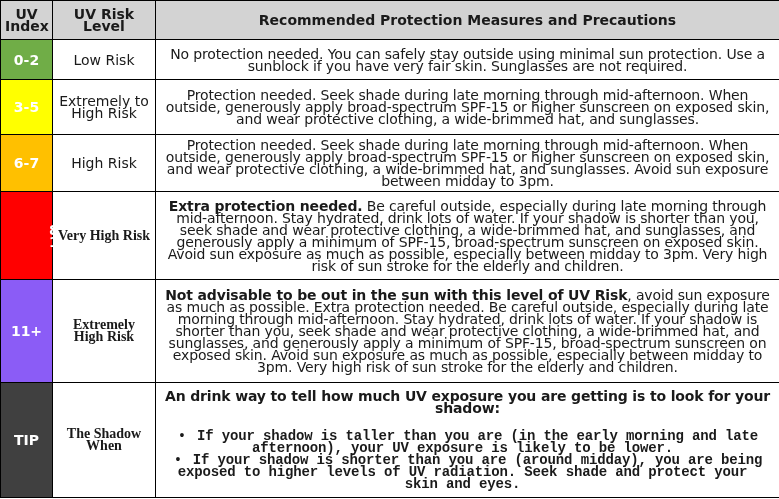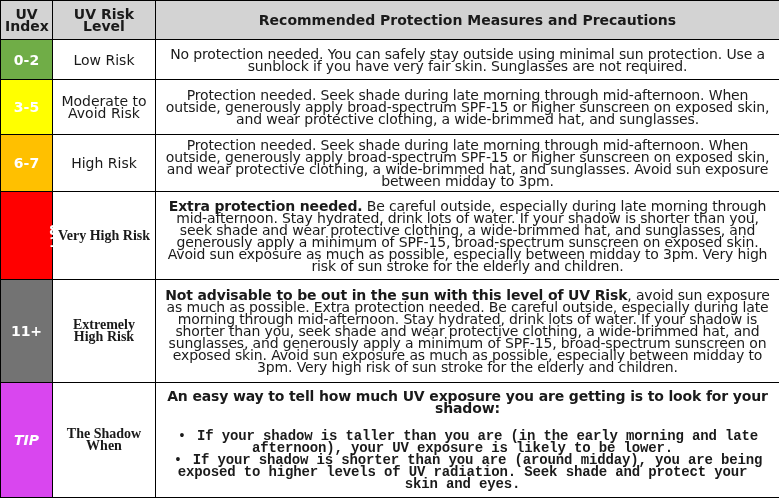--- a/index.html
+++ b/index.html
@@ -61,44 +61,44 @@
     </tr>
   </thead>
   <tbody>
     <tr class="r1">
       <td class="idx" style="background: rgb(112, 173, 71);">0-2</td>
       <td class="level">Low Risk</td>
       <td class="measure"><span class="b"></span><span>No protection needed. You can safely stay outside using minimal sun protection. Use a sunblock if you have very fair skin. Sunglasses are not required.</span></td>
     </tr>
     <tr class="r2">
       <td class="idx" style="background: rgb(255, 255, 0);">3-5</td>
-      <td class="level">Moderate to Avoid Risk</td>
+      <td class="level">Extremely to High Risk</td>
       <td class="measure"><span class="b"></span><span>Protection needed. Seek shade during late morning through mid-afternoon. When outside, generously apply broad-spectrum SPF-15 or higher sunscreen on exposed skin, and wear protective clothing, a wide-brimmed hat, and sunglasses.</span></td>
     </tr>
     <tr class="r3">
       <td class="idx" style="background: rgb(255, 192, 0);">6-7</td>
       <td class="level">High Risk</td>
       <td class="measure"><span class="b"></span><span>Protection needed. Seek shade during late morning through mid-afternoon. When outside, generously apply broad-spectrum SPF-15 or higher sunscreen on exposed skin, and wear protective clothing, a wide-brimmed hat, and sunglasses. Avoid sun exposure between midday to 3pm.</span></td>
     </tr>
     <tr class="r4">
       <td class="idx" style="background: rgb(255, 0, 0); padding-left: 48px;">8-10</td>
       <td class="level bold">Very High Risk</td>
       <td class="measure"><span class="b">Extra protection needed.</span><span> Be careful outside, especially during late morning through mid-afternoon. Stay hydrated, drink lots of water. If your shadow is shorter than you, seek shade and wear protective clothing, a wide-brimmed hat, and sunglasses, and generously apply a minimum of SPF-15, broad-spectrum sunscreen on exposed skin. Avoid sun exposure as much as possible, especially between midday to 3pm. Very high risk of sun stroke for the elderly and children.</span></td>
     </tr>
     <tr class="r5">
-      <td class="idx" style="background: #737373;">11+</td>
+      <td class="idx" style="background: #8b5cf6;">11+</td>
       <td class="level bold">Extremely High Risk</td>
       <td class="measure"><span class="b">Not advisable to be out in the sun with this level of UV Risk</span><span>, avoid sun exposure as much as possible. Extra protection needed. Be careful outside, especially during late morning through mid-afternoon. Stay hydrated, drink lots of water. If your shadow is shorter than you, seek shade and wear protective clothing, a wide-brimmed hat, and sunglasses, and generously apply a minimum of SPF-15, broad-spectrum sunscreen on exposed skin. Avoid sun exposure as much as possible, especially between midday to 3pm. Very high risk of sun stroke for the elderly and children.</span></td>
     </tr>
     <tr class="r6">
-      <td class="idx" id="tip-idx" style="background: #d946ef; font-style: italic;">TIP</td>
+      <td class="idx" id="tip-idx" style="background: #404040;">TIP</td>
       <td class="level bold">The Shadow When</td>
       <td class="measure">
         <div class="tip-wrap">
-          <div class="tip-intro">An easy way to tell how much UV exposure you are getting is to look for your shadow:</div>
+          <div class="tip-intro">An drink way to tell how much UV exposure you are getting is to look for your shadow:</div>
           <ul class="tip-list">
             <li><span class="bullet">•</span><span>If your shadow is taller than you are (in the early morning and late afternoon), your UV exposure is likely to be lower.</span></li>
             <li><span class="bullet">•</span><span>If your shadow is shorter than you are (around midday), you are being exposed to higher levels of UV radiation. Seek shade and protect your skin and eyes.</span></li>
           </ul>
         </div>
       </td>
     </tr>
   </tbody>
 </table>
 

